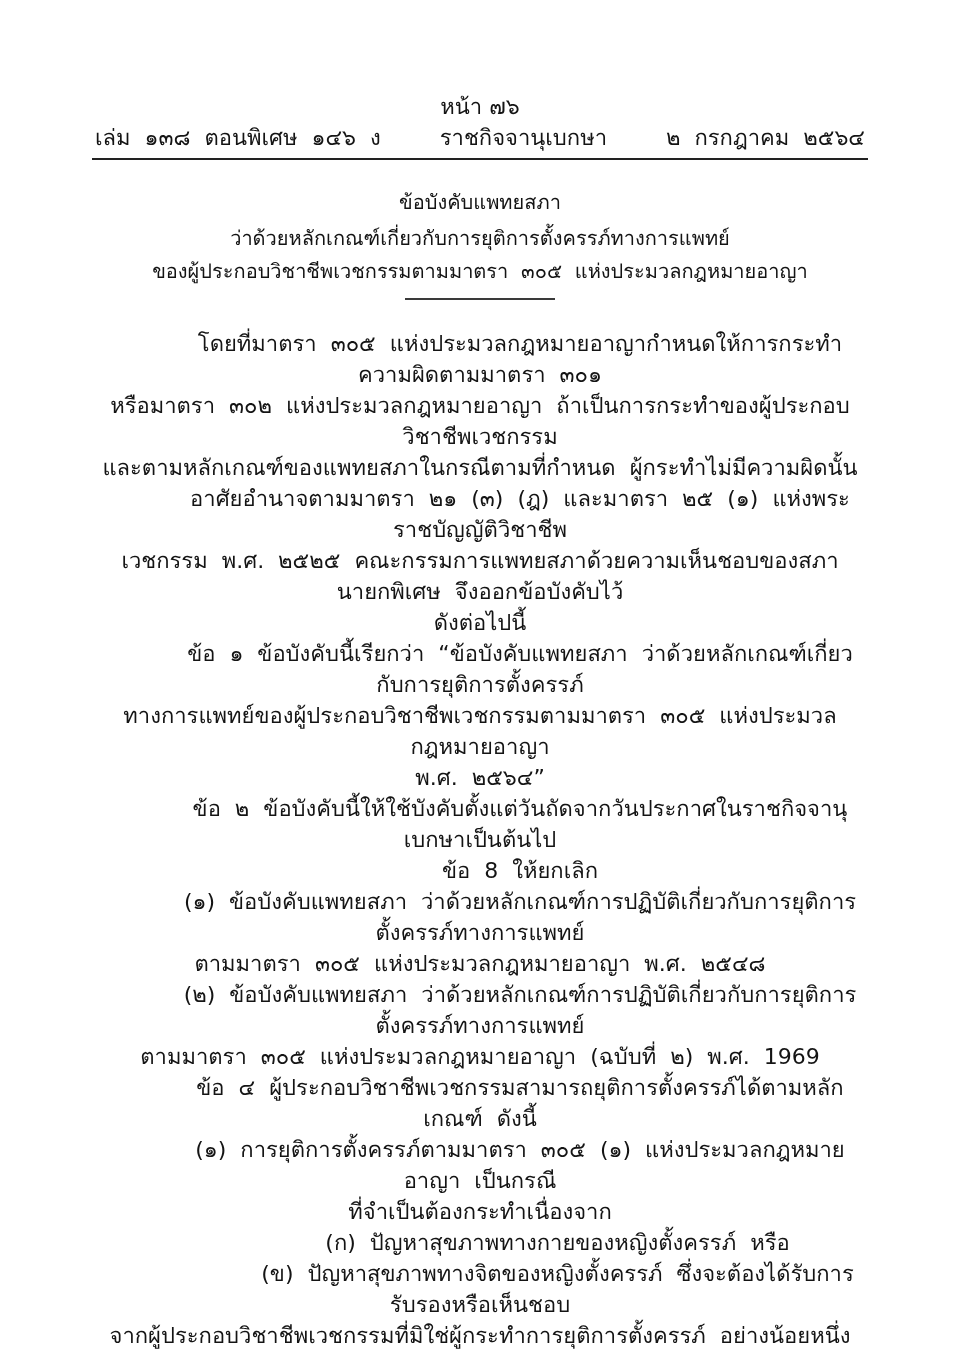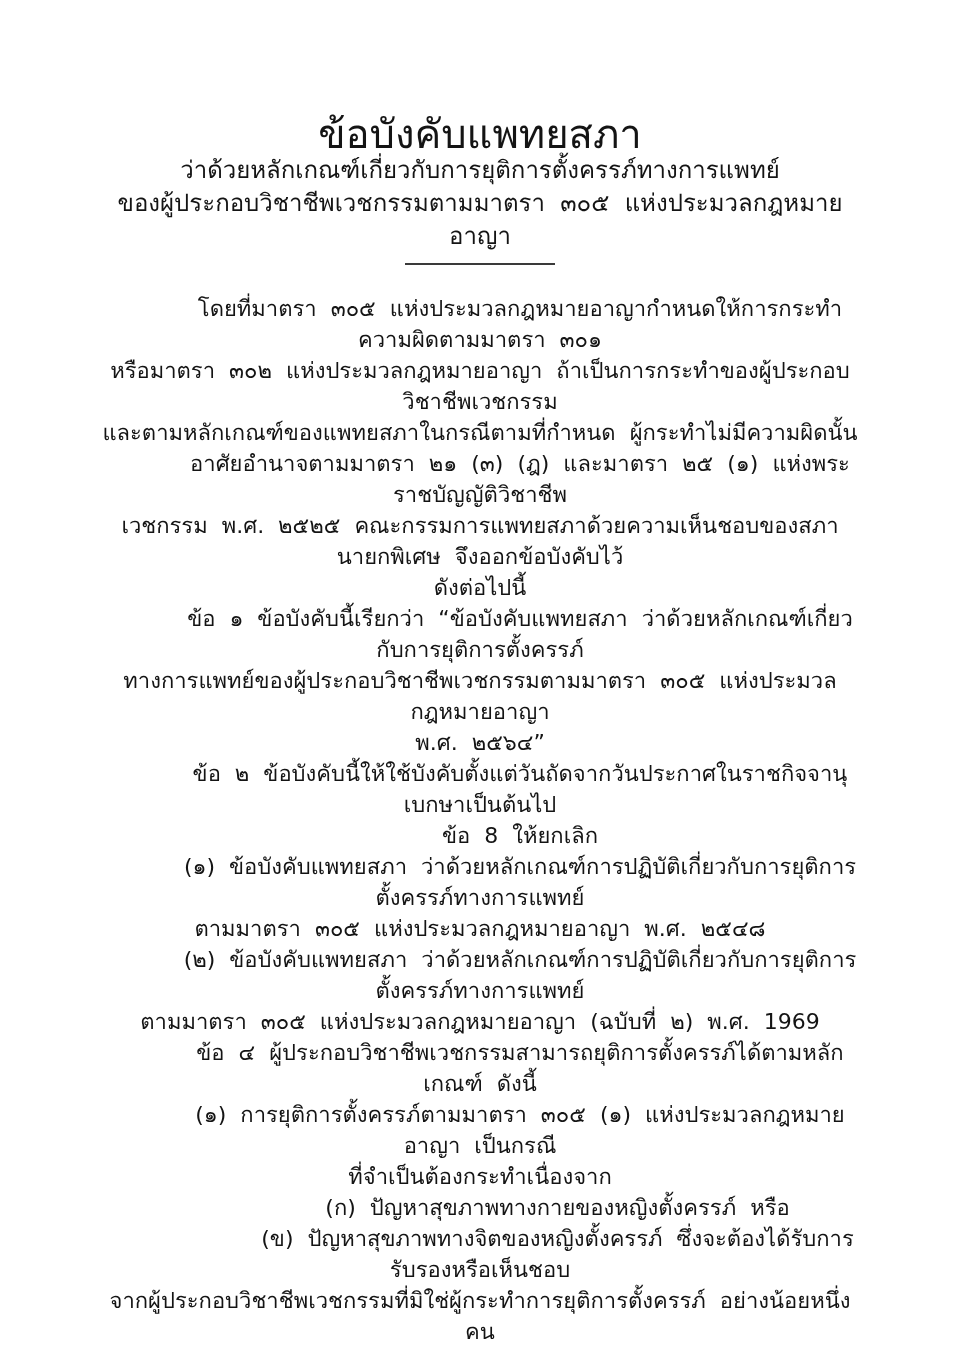--- a/index.html
+++ b/index.html
@@ -31,27 +31,27 @@
   .vol-row .center{ text-align:center; flex:1; }
   .vol-row .left{ text-align:left; }
   .vol-row .right{ text-align:right; }
   .header-rule{
     border:0;border-top:2px solid #222;
     margin:4px -3px 0 -3px;
   }
   
   .title-block{ text-align:center; margin-top:22px; }
   .doc-title{
-    font-size:40px;
+    font-size:20px;
     font-weight:normal;
     line-height:40px;
     margin:0;
   }
   .doc-subtitle{
-    font-size:24px;
+    font-size:20px;
     line-height:33px;
     white-space:pre-wrap;
   }
   .short-rule{
     border:0;border-top:2px solid #3a3a3a;
     width:150px;
     margin:10px auto 0 auto;
   }
   
   .doc-body{
@@ -65,20 +65,29 @@
     text-align:center;
   }
   .ind{ text-indent:80px; }
   .ind2{ text-indent:155px; }
 </style>
 </head>
 <body>
 
 <div class="page">
 
+  <div class="header">
+    <div class="page-no">หน้า  ๗๖</div>
+    <div class="vol-row">
+      <span class="left">เล่ม  ๑๓๘  ตอนพิเศษ  ๑๔๖  ง</span>
+      <span class="center">ราชกิจจานุเบกษา</span>
+      <span class="right">๒  กรกฎาคม  ๒๕๖๔</span>
+    </div>
+    <hr class="header-rule">
+  </div>
 
   <div class="title-block">
     <h1 class="doc-title">ข้อบังคับแพทยสภา</h1>
     <div class="doc-subtitle">ว่าด้วยหลักเกณฑ์เกี่ยวกับการยุติการตั้งครรภ์ทางการแพทย์</div>
     <div class="doc-subtitle">ของผู้ประกอบวิชาชีพเวชกรรมตามมาตรา  ๓๐๕  แห่งประมวลกฎหมายอาญา</div>
     <hr class="short-rule">
   </div>
 
   <div class="doc-body">
     <p class="ind">โดยที่มาตรา  ๓๐๕  แห่งประมวลกฎหมายอาญากำหนดให้การกระทำความผิดตามมาตรา  ๓๐๑

